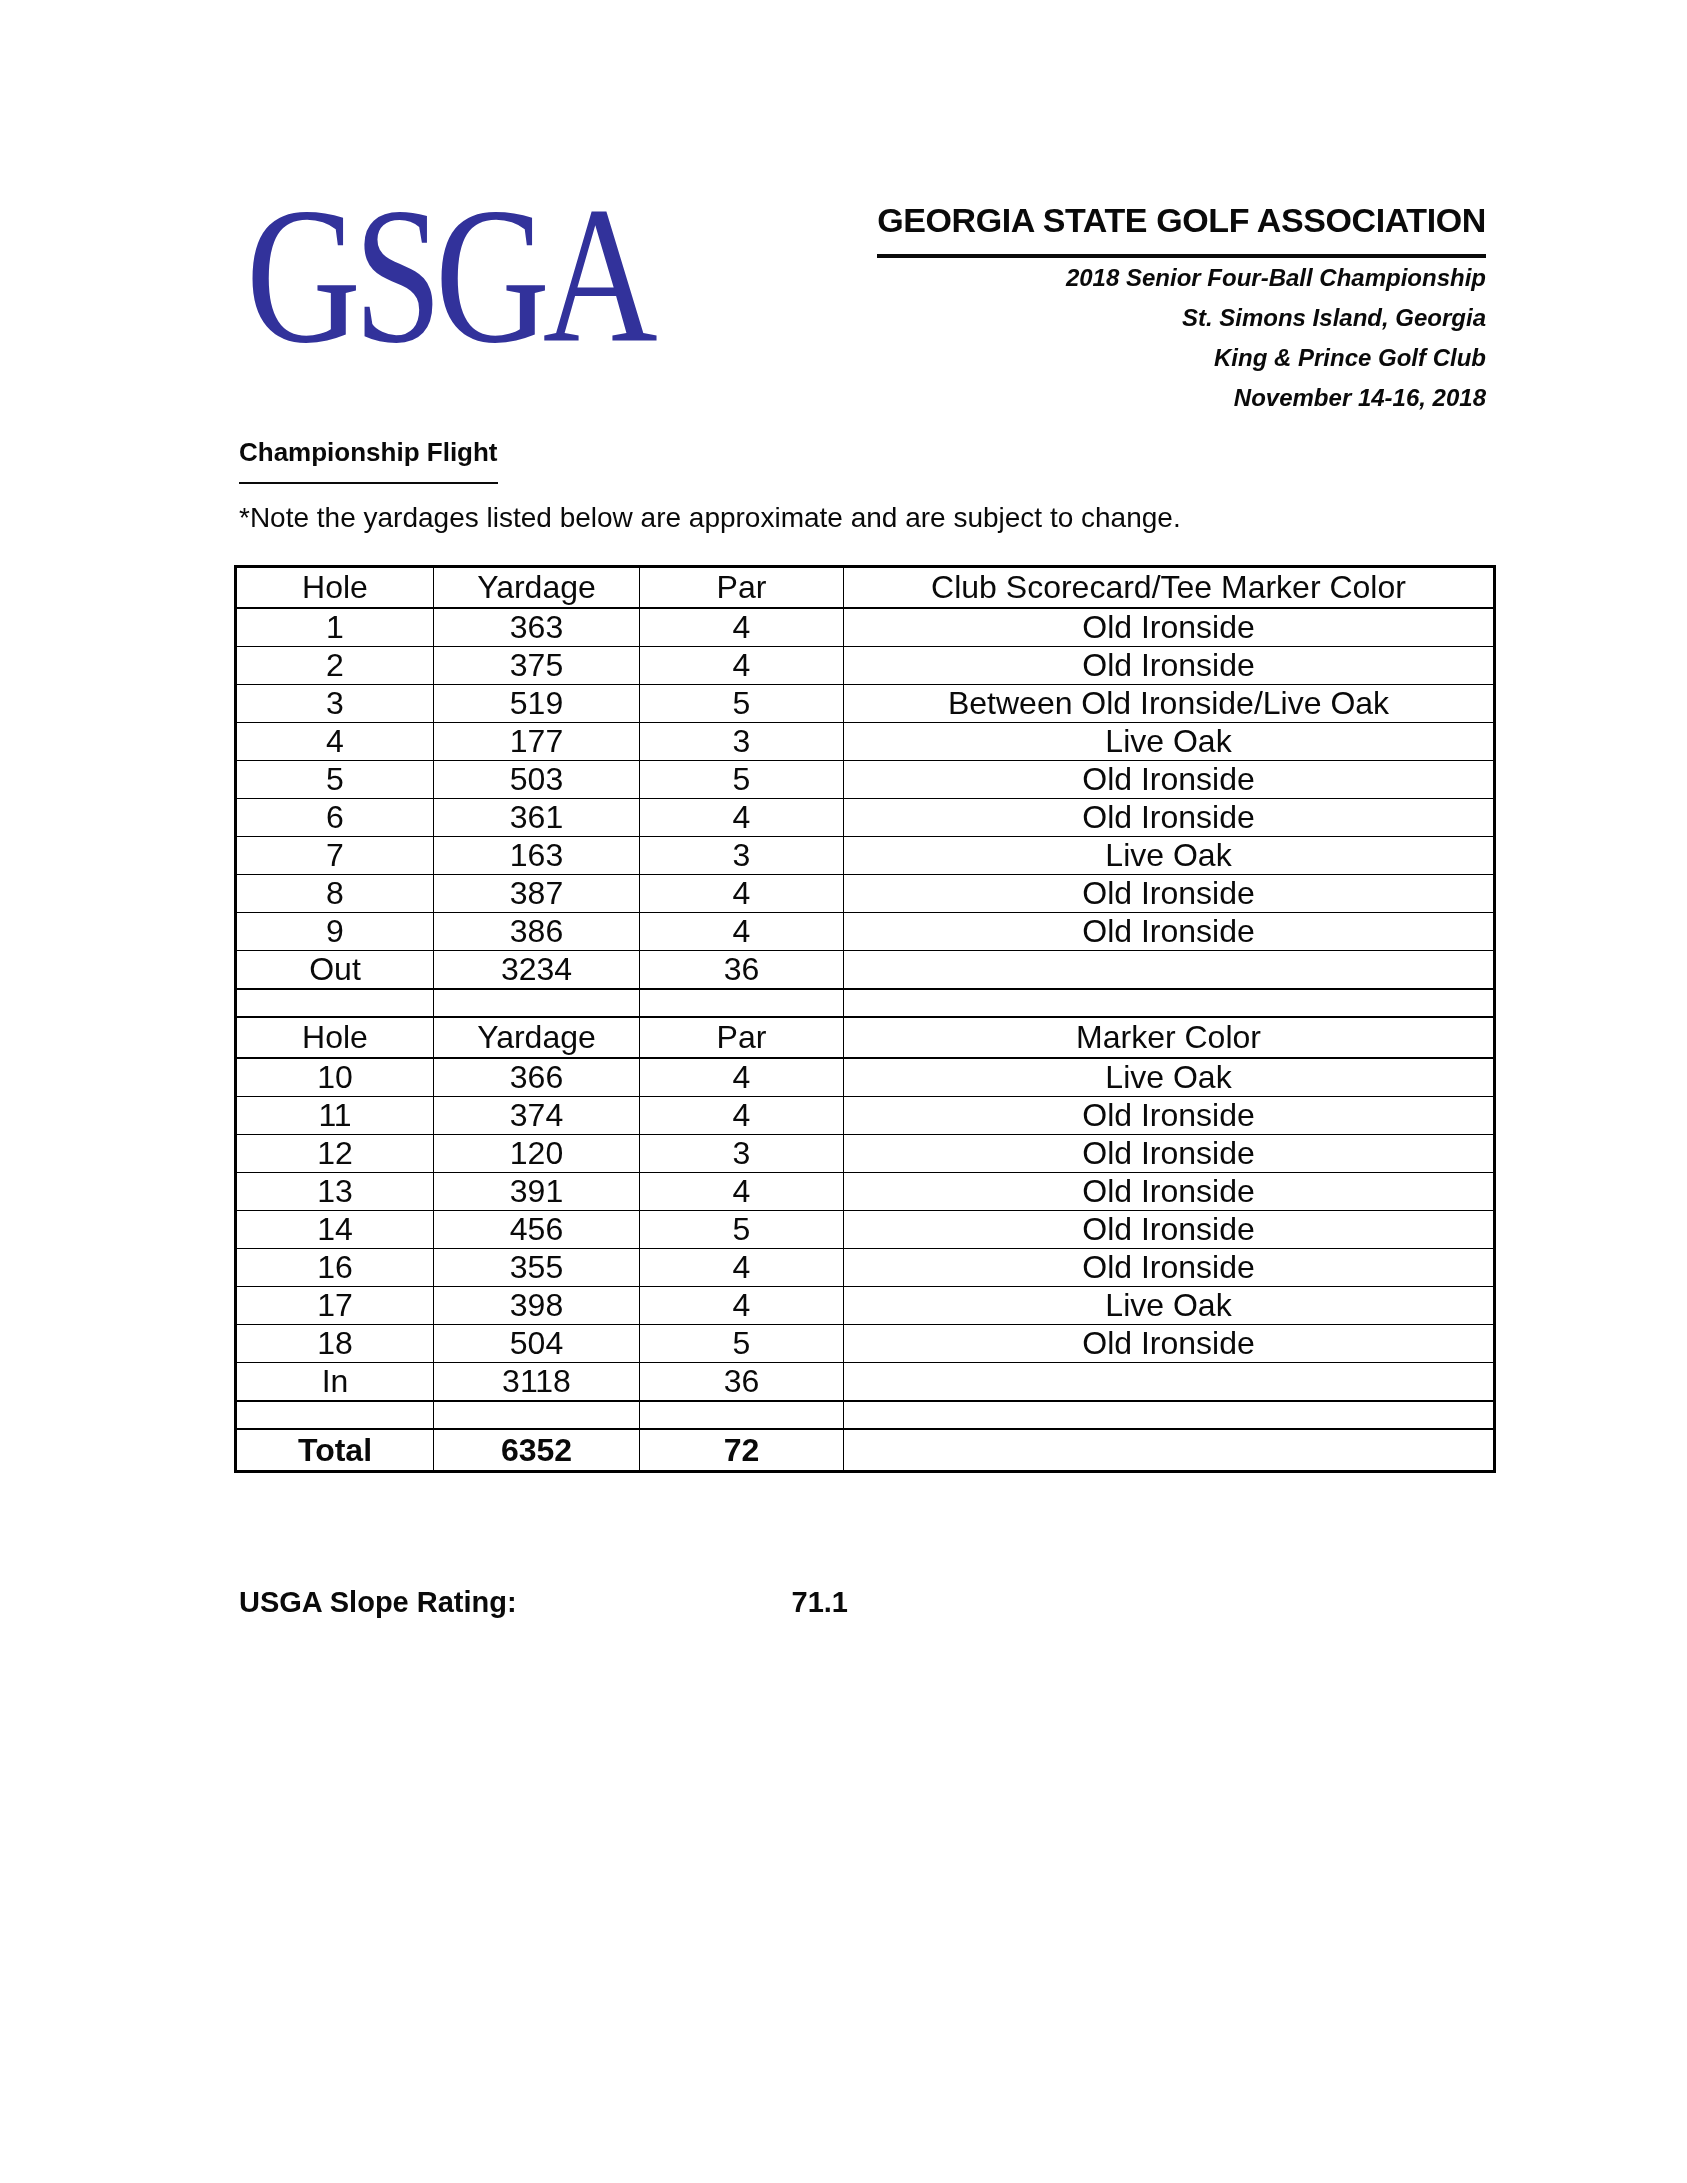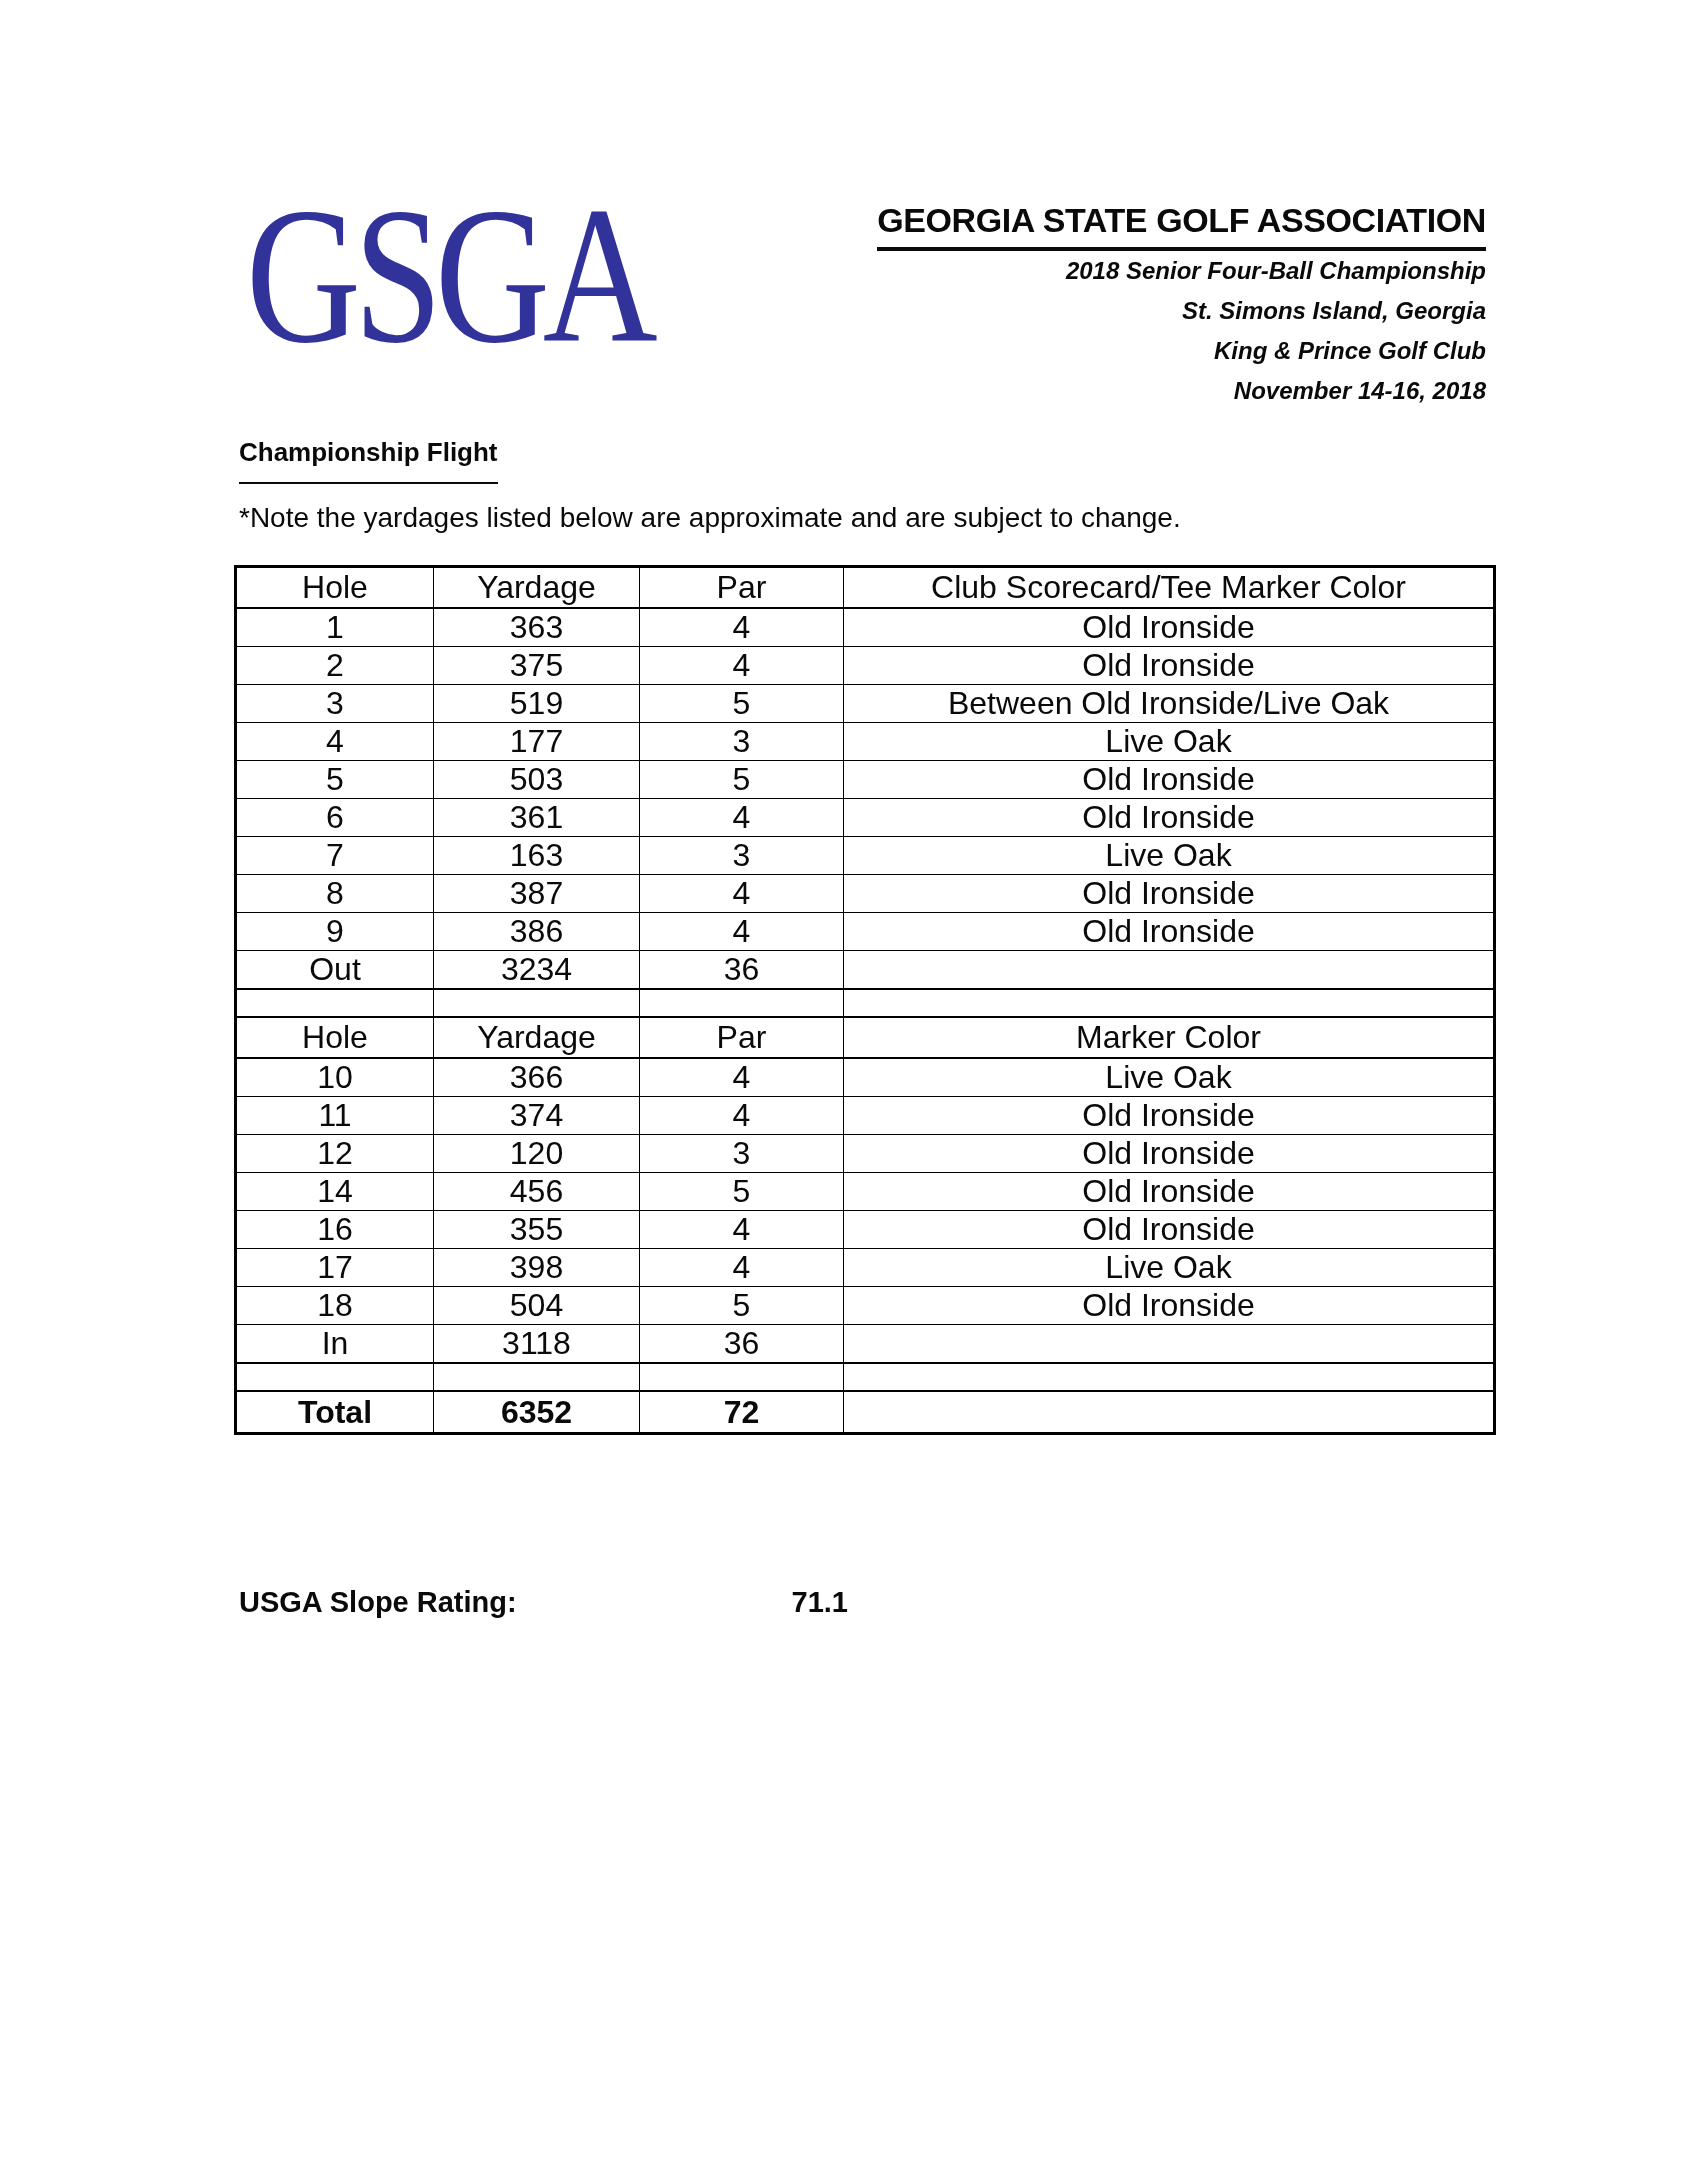--- a/index.html
+++ b/index.html
@@ -38,21 +38,21 @@
     right: 201px;
     text-align: right;
   }
   .header-title {
     display: inline-block;
     font-size: 34px;
     font-weight: bold;
     line-height: 39px;
     letter-spacing: -0.4px;
     border-bottom: 4.2px solid #0a0a0a;
-    padding-bottom: 7px;
+    padding-bottom: 14px;
     white-space: nowrap;
   }
   .header-sub {
     font-size: 24px;
     font-weight: bold;
     font-style: italic;
     line-height: 40px;
     white-space: nowrap;
   }
   .header-sub:first-of-type { margin-top: 3.4px; }
@@ -249,20 +249,26 @@
         <td>4</td>
         <td>Old Ironside</td>
       </tr>
       <tr>
         <td>12</td>
         <td>120</td>
         <td>3</td>
         <td>Old Ironside</td>
       </tr>
       <tr>
+        <td>13</td>
+        <td>391</td>
+        <td>4</td>
+        <td>Old Ironside</td>
+      </tr>
+      <tr>
         <td>14</td>
         <td>456</td>
         <td>5</td>
         <td>Old Ironside</td>
       </tr>
       <tr>
         <td>16</td>
         <td>355</td>
         <td>4</td>
         <td>Old Ironside</td>

